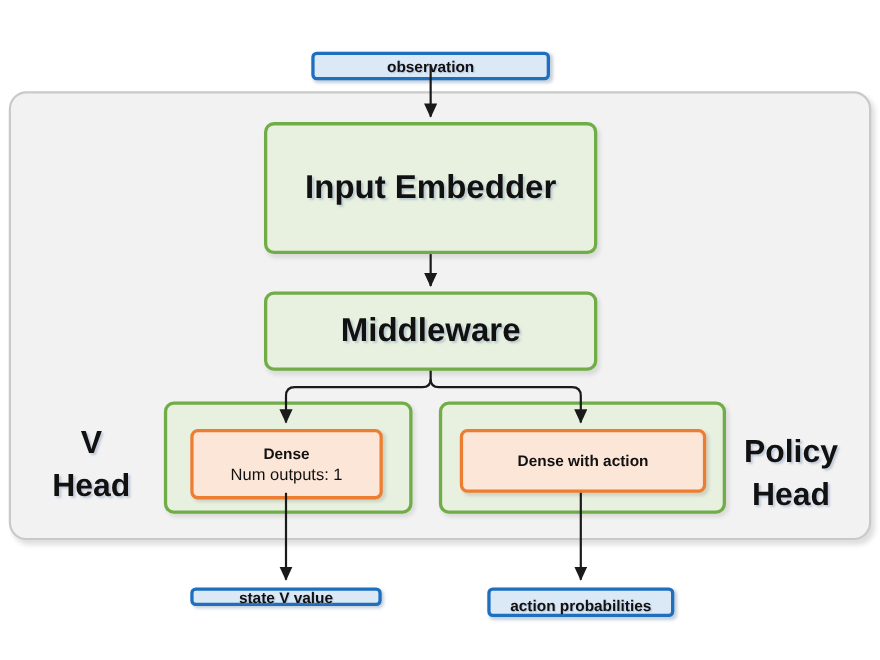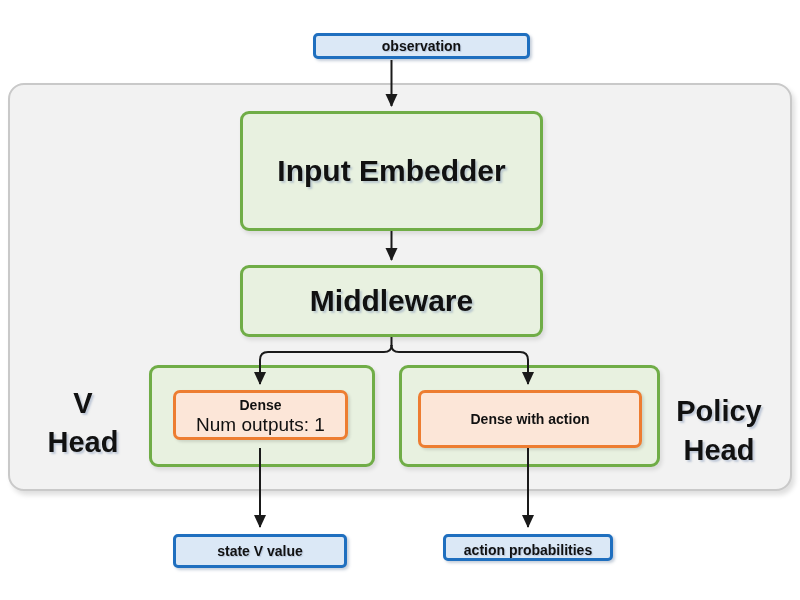--- a/index.html
+++ b/index.html
@@ -49,21 +49,21 @@
   }
   .orange {
     background: var(--orange-fill, #fce6d8);
     border: 3px solid var(--orange-border, #ed7d31);
     border-radius: 7px;
     flex-direction: column;
     box-shadow: 2px 2px 3px rgba(0,0,0,0.12);
     line-height: 20px;
   }
   .orange .dense-title { font-weight: bold; font-size: 14px; }
-  .orange .dense-sub   { font-weight: normal; font-size: 19px; }
+  .orange .dense-sub   { font-weight: normal; font-size: 15px; }
   .big-label {
     font-weight: bold;
     font-size: 30px;
     text-shadow: 2px 2px 2px rgba(130,150,185,0.45);
   }
   .head-label {
     position: absolute;
     font-weight: bold;
     font-size: 29px;
     line-height: 39px;
@@ -82,53 +82,53 @@
   #arrows path { stroke: var(--arrow, #1a1a1a); stroke-width: 2; fill: none; }
   #arrows marker path { fill: var(--arrow, #1a1a1a); stroke: none; }
 </style>
 </head>
 <body>
 
 <div class="canvas">
 
   <div class="container-box"></div>
 
-  <div class="node blue" style="left:283px; top:33px; width:217px; height:26px;margin-left:30px;">
+  <div class="node blue" style="left:283px; top:47px; width:217px; height:26px;">
     <span>observation</span>
   </div>
 
   <div class="node green" style="left:240px; top:265px; width:303px; height:72px;">
     <span class="big-label">Middleware</span>
   </div>
 
   <div class="node green" style="left:240px; top:111px; width:303px; height:120px;">
     <span class="big-label">Input Embedder</span>
   </div>
 
   <div class="node green" style="left:149px; top:365px; width:226px; height:102px;"></div>
-  <div class="node orange" style="left:173px; top:390px; width:175px; height:50px;">
+  <div class="node orange" style="left:173px; top:390px; width:175px; height:64px;">
     <span class="dense-title">Dense</span>
     <span class="dense-sub">Num outputs: 1</span>
   </div>
 
   <div class="node green" style="left:399px; top:365px; width:261px; height:102px;"></div>
   <div class="node orange" style="left:418px; top:390px; width:224px; height:58px;">
     <span class="dense-title">Dense with action</span>
   </div>
 
   <div class="head-label" style="left:23px; top:384px; width:120px;">
     <div>V</div>
     <div>Head</div>
   </div>
   <div class="head-label" style="left:657px; top:392px; width:124px;">
     <div>Policy</div>
     <div>Head</div>
   </div>
 
-  <div class="node blue" style="left:173px; top:534px; width:174px; height:34px;">
+  <div class="node blue" style="left:173px; top:534px; width:174px; height:17px;">
     <span>state V value</span>
   </div>
   <div class="node blue" style="left:443px; top:534px; width:170px; height:27px;align-items:flex-end;">
     <span>action probabilities</span>
   </div>
 
   <svg id="arrows" viewBox="0 0 800 600">
     <defs>
       <marker id="ah" markerUnits="userSpaceOnUse" markerWidth="16" markerHeight="14" refX="12" refY="6" orient="auto">
         <path d="M0,0 L13,6 L0,12 Z"></path>

